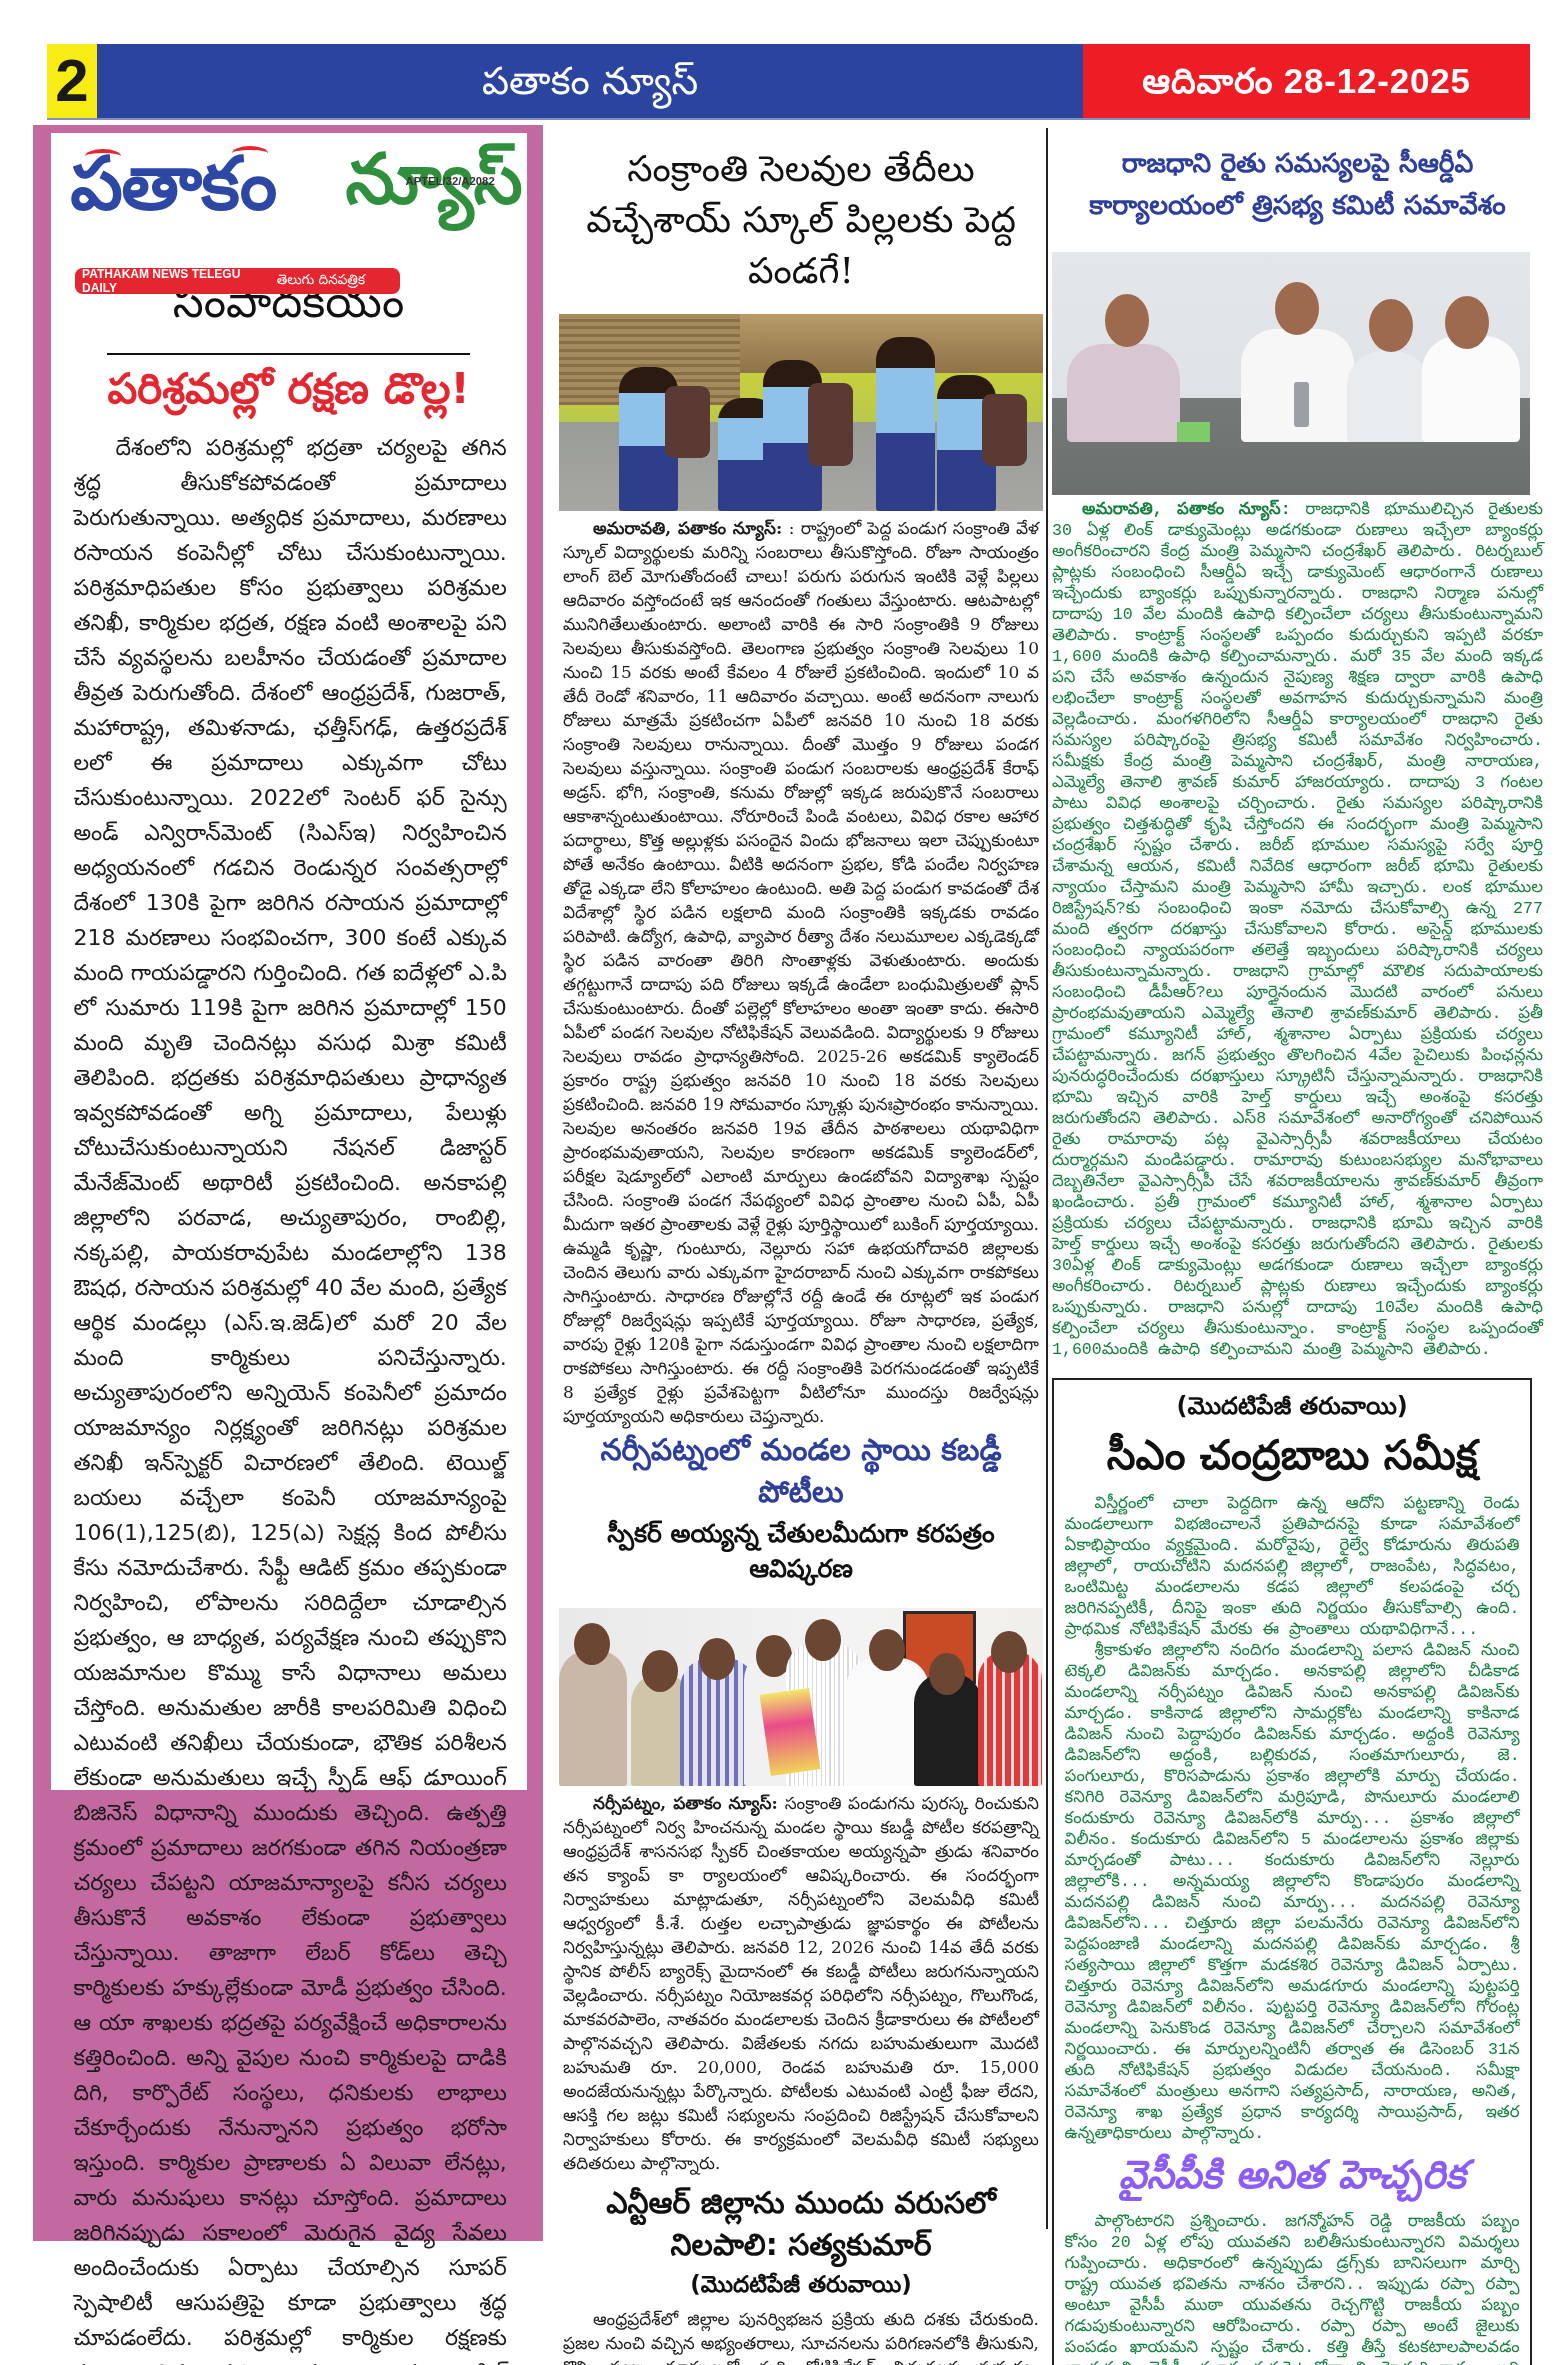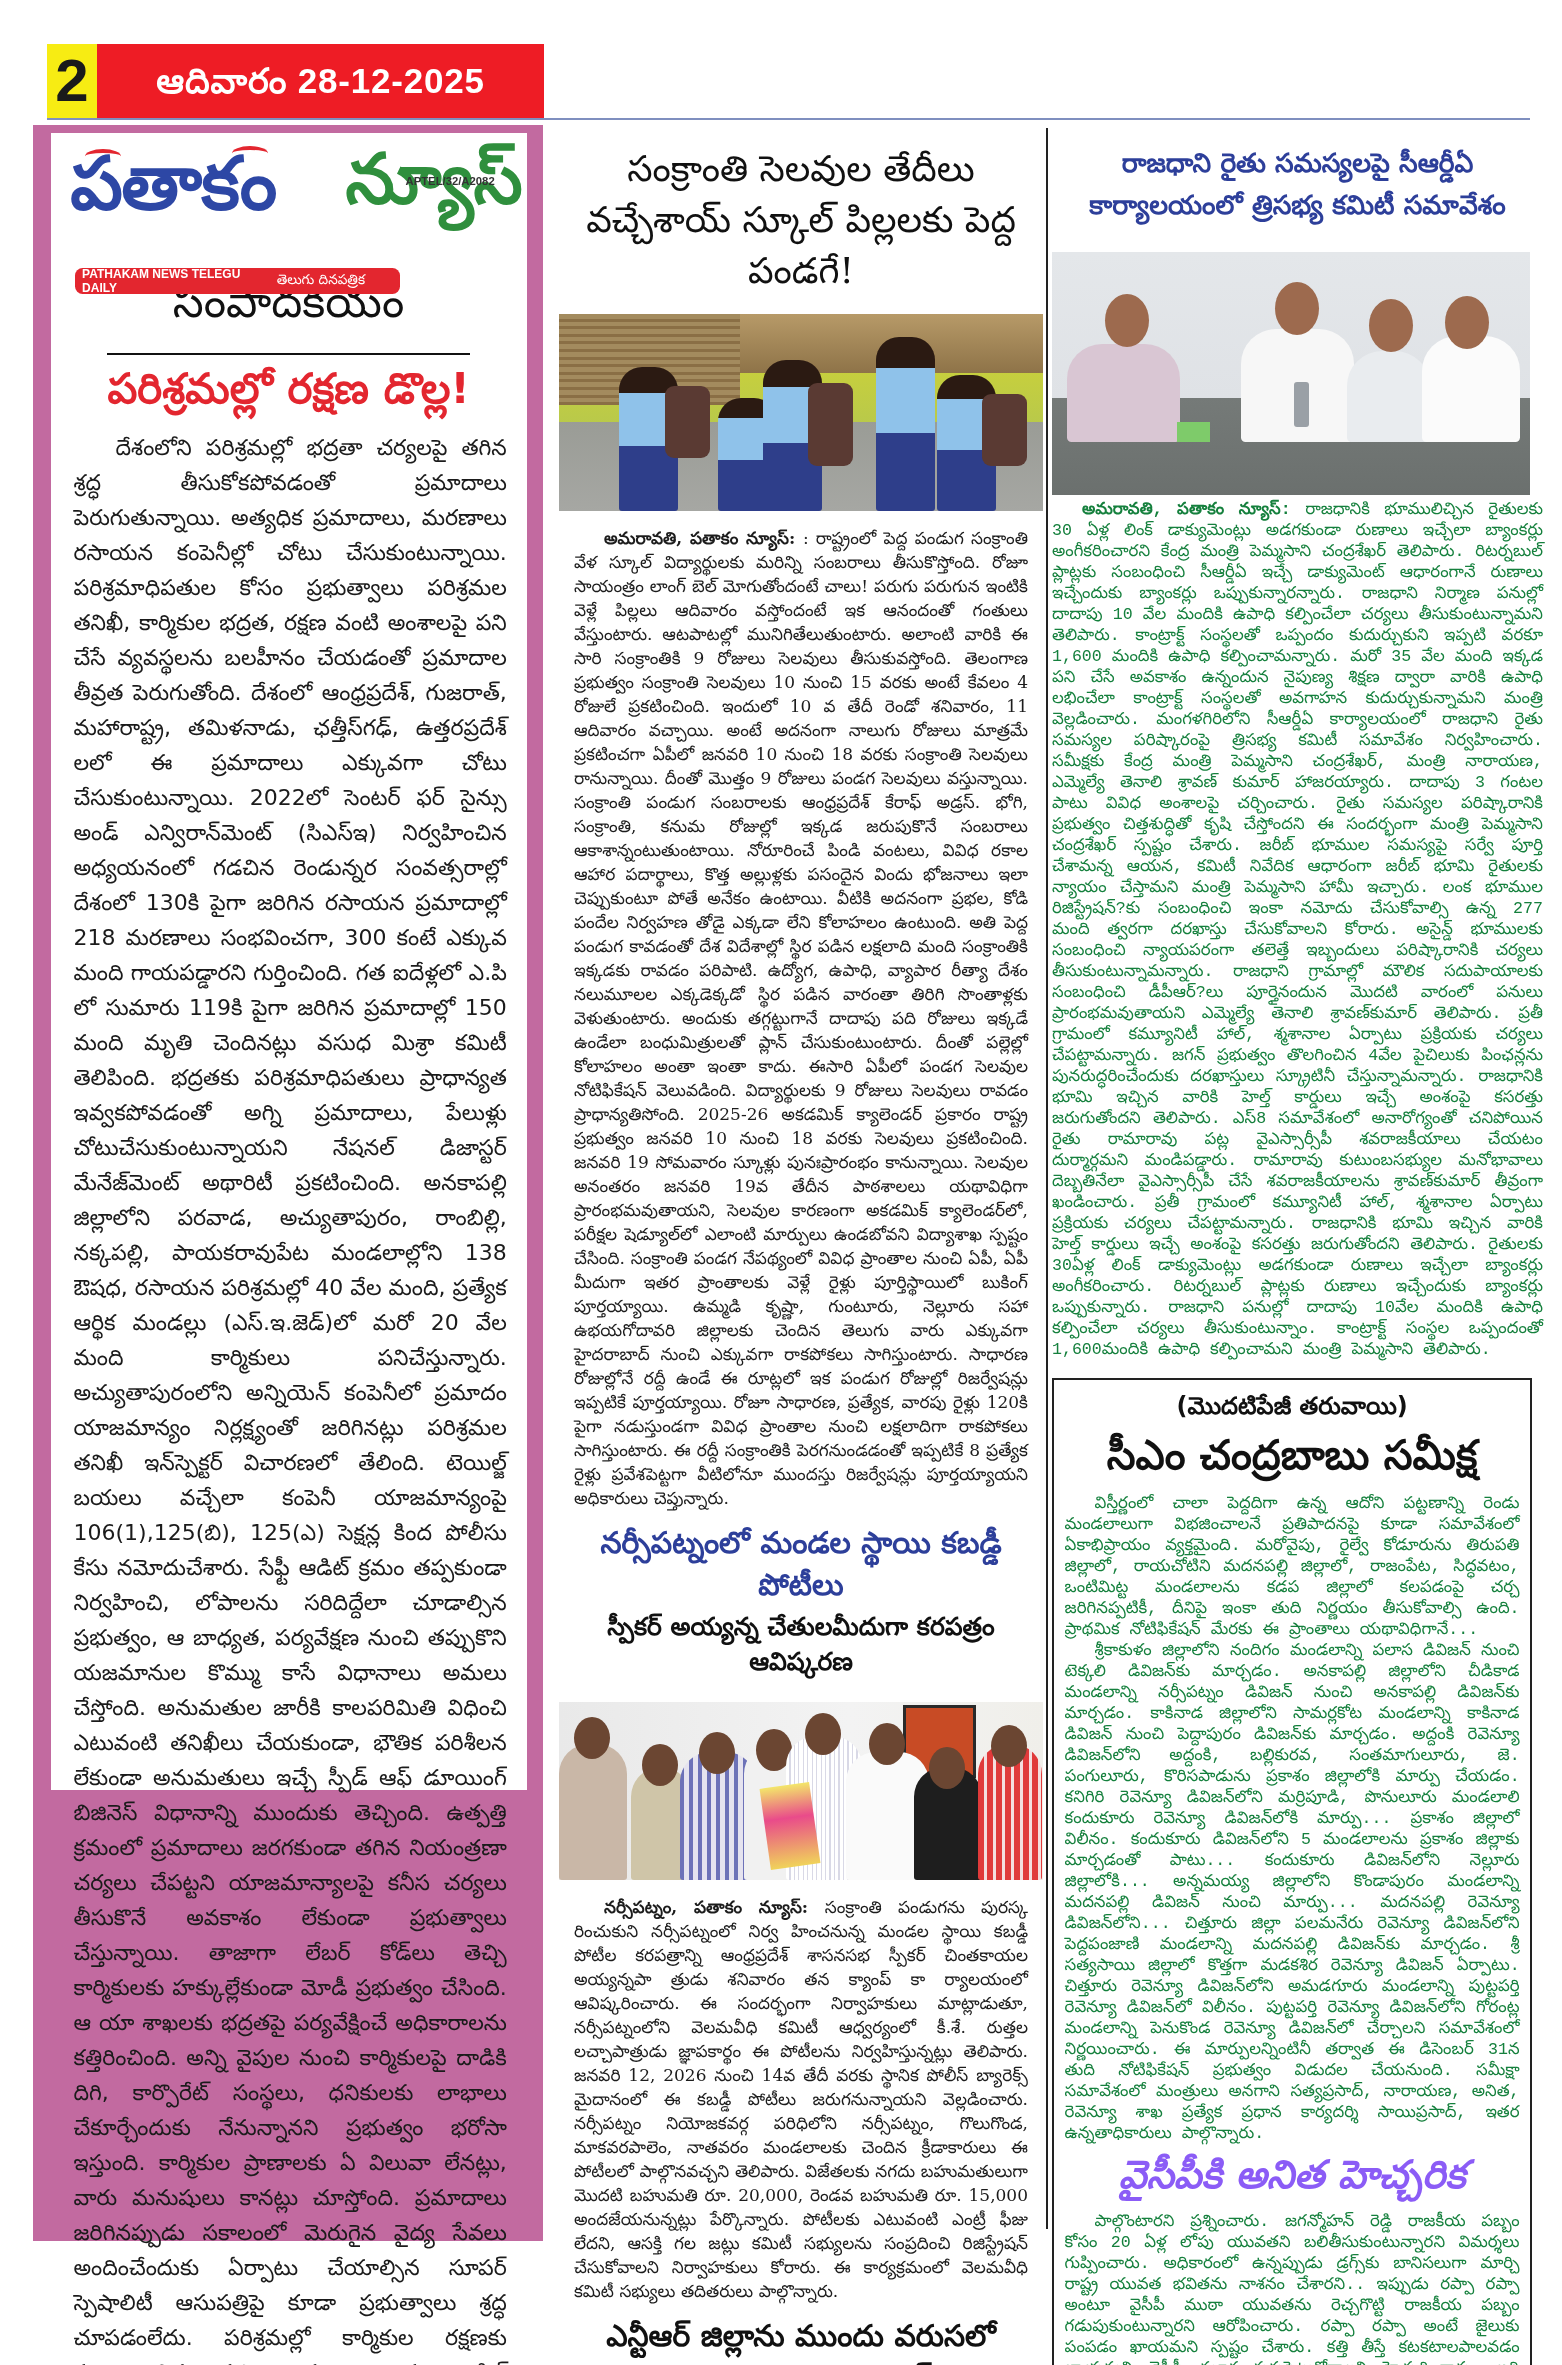--- a/index.html
+++ b/index.html
@@ -42,21 +42,21 @@
   .mid-h1 { text-align:center; font-size:36px; line-height:51px; color:#111; margin-top:18px; font-family:"DejaVu Serif", serif; }
   .photo { position:relative; overflow:hidden; }
   .photo-school { margin-top:18px; height:197px;
     background: linear-gradient(180deg, #b79a68 0%, #8e7348 30%, #c6cf3e 30%, #b9c94a 55%, #9a9c96 55%, #a6a7a3 100%); }
   .kid { position:absolute; bottom:0; width:59px; border-radius:23px 23px 3px 3px;
          background:linear-gradient(180deg,#2b1a12 0%,#2b1a12 18%,#8fc2ea 18%,#8fc2ea 55%,#2e3e8a 55%,#2e3e8a 100%); }
   .bag { position:absolute; width:45px; height:72px; background:#5a3a33; border-radius:9px; }
   .byline { font-weight:bold; }
   .mid-body { font-size:17px; line-height:24px; text-align:justify; color:#1c1c1c; margin-top:4.5px;
               font-family:"DejaVu Serif", serif; }
-  .mid-body p { margin:15px; text-indent:30px; }
+  .mid-body p { margin:4px; text-indent:30px; }
   .mid-h2 { text-align:center; color:#2d3f9a; font-weight:bold; font-size:30px; margin-top:3px; }
   .mid-h3 { text-align:center; color:#111; font-weight:bold; font-size:25px; margin-top:3px; }
   .photo-kabaddi { margin-top:19.7px; height:178px;
     background:linear-gradient(90deg,#e9e9e9 0%,#f3f3f3 60%,#f0efea 100%); }
   .person { position:absolute; bottom:0; border-radius:30px 30px 3px 3px; }
   .head { position:absolute; width:36px; height:42px; border-radius:50%; background:#6b4632; }
   .poster { position:absolute; left:206px; top:83px; width:50px; height:82px;
             background:linear-gradient(180deg,#f3e66a 0%,#e94b8a 40%,#f0d35a 100%); transform:rotate(-8deg); }
   .frame { position:absolute; left:344px; top:3px; width:67px; height:67px; background:#c84b25; border:3px solid #2a2a2a; }
   .mid-h4 { text-align:center; color:#111; font-weight:bold; font-size:30px; margin-top:10.6px; }
@@ -75,20 +75,21 @@
   .box { margin-top:18px; border:2.3px solid #222; padding:12px 10.6px 7.6px 10.6px; width:455px; }
   .box-kicker { text-align:center; font-size:24px; font-weight:bold; color:#111; }
   .box-title { text-align:center; font-size:41px; font-weight:bold; color:#111; margin-top:4.5px; }
   .box-title2 { text-align:center; font-size:39px; font-weight:bold; color:#8b5cf6; margin-top:7.6px;font-style:italic; }
 </style>
 </head>
 <body>
 
 <div class="topbar">
   <div class="pgnum">2</div>
+  <div class="bluebar">పతాకం న్యూస్</div>
   <div class="redbar">ఆదివారం  28-12-2025</div>
 </div>
 <div class="barline"></div>
 
 <div class="leftcol">
   <div class="leftcol-inner">
     <div class="logo-wrap">
       <span class="logo-bird" style="left:34px;top:16.6px;"></span>
       <span class="logo-bird" style="left:181px;top:13.6px;"></span>
       <span class="logo-main">పతాకం</span>

